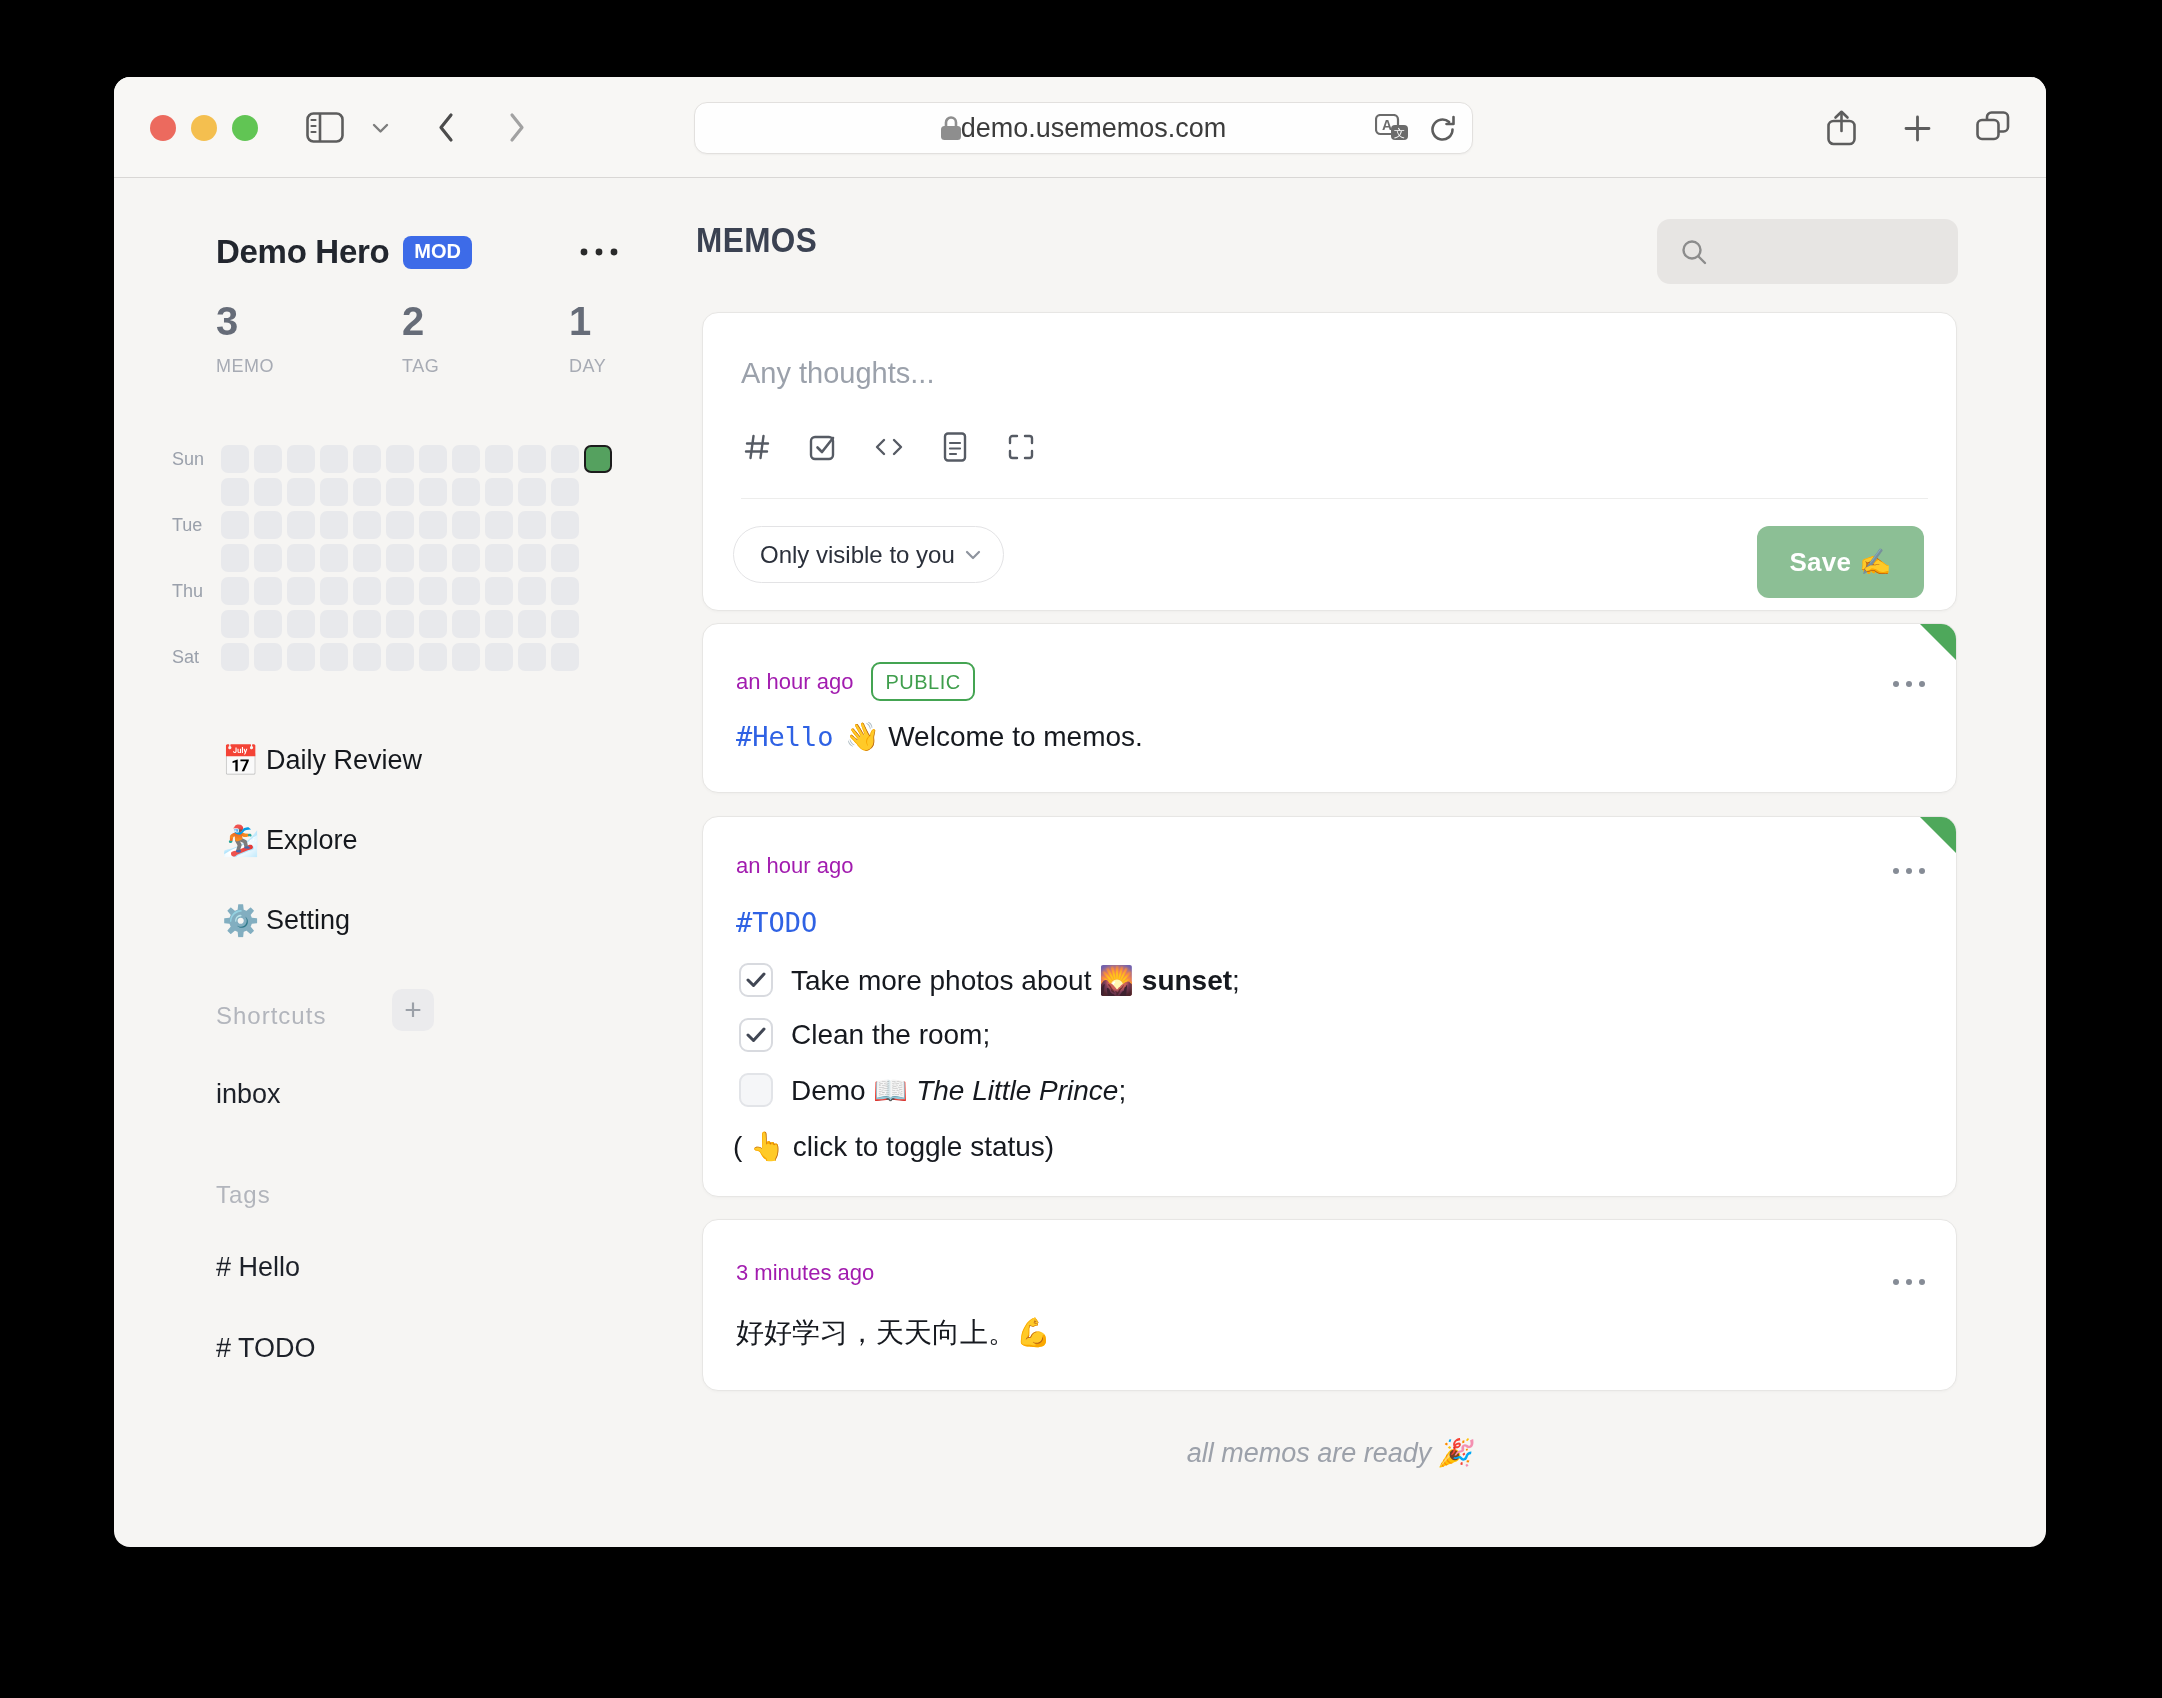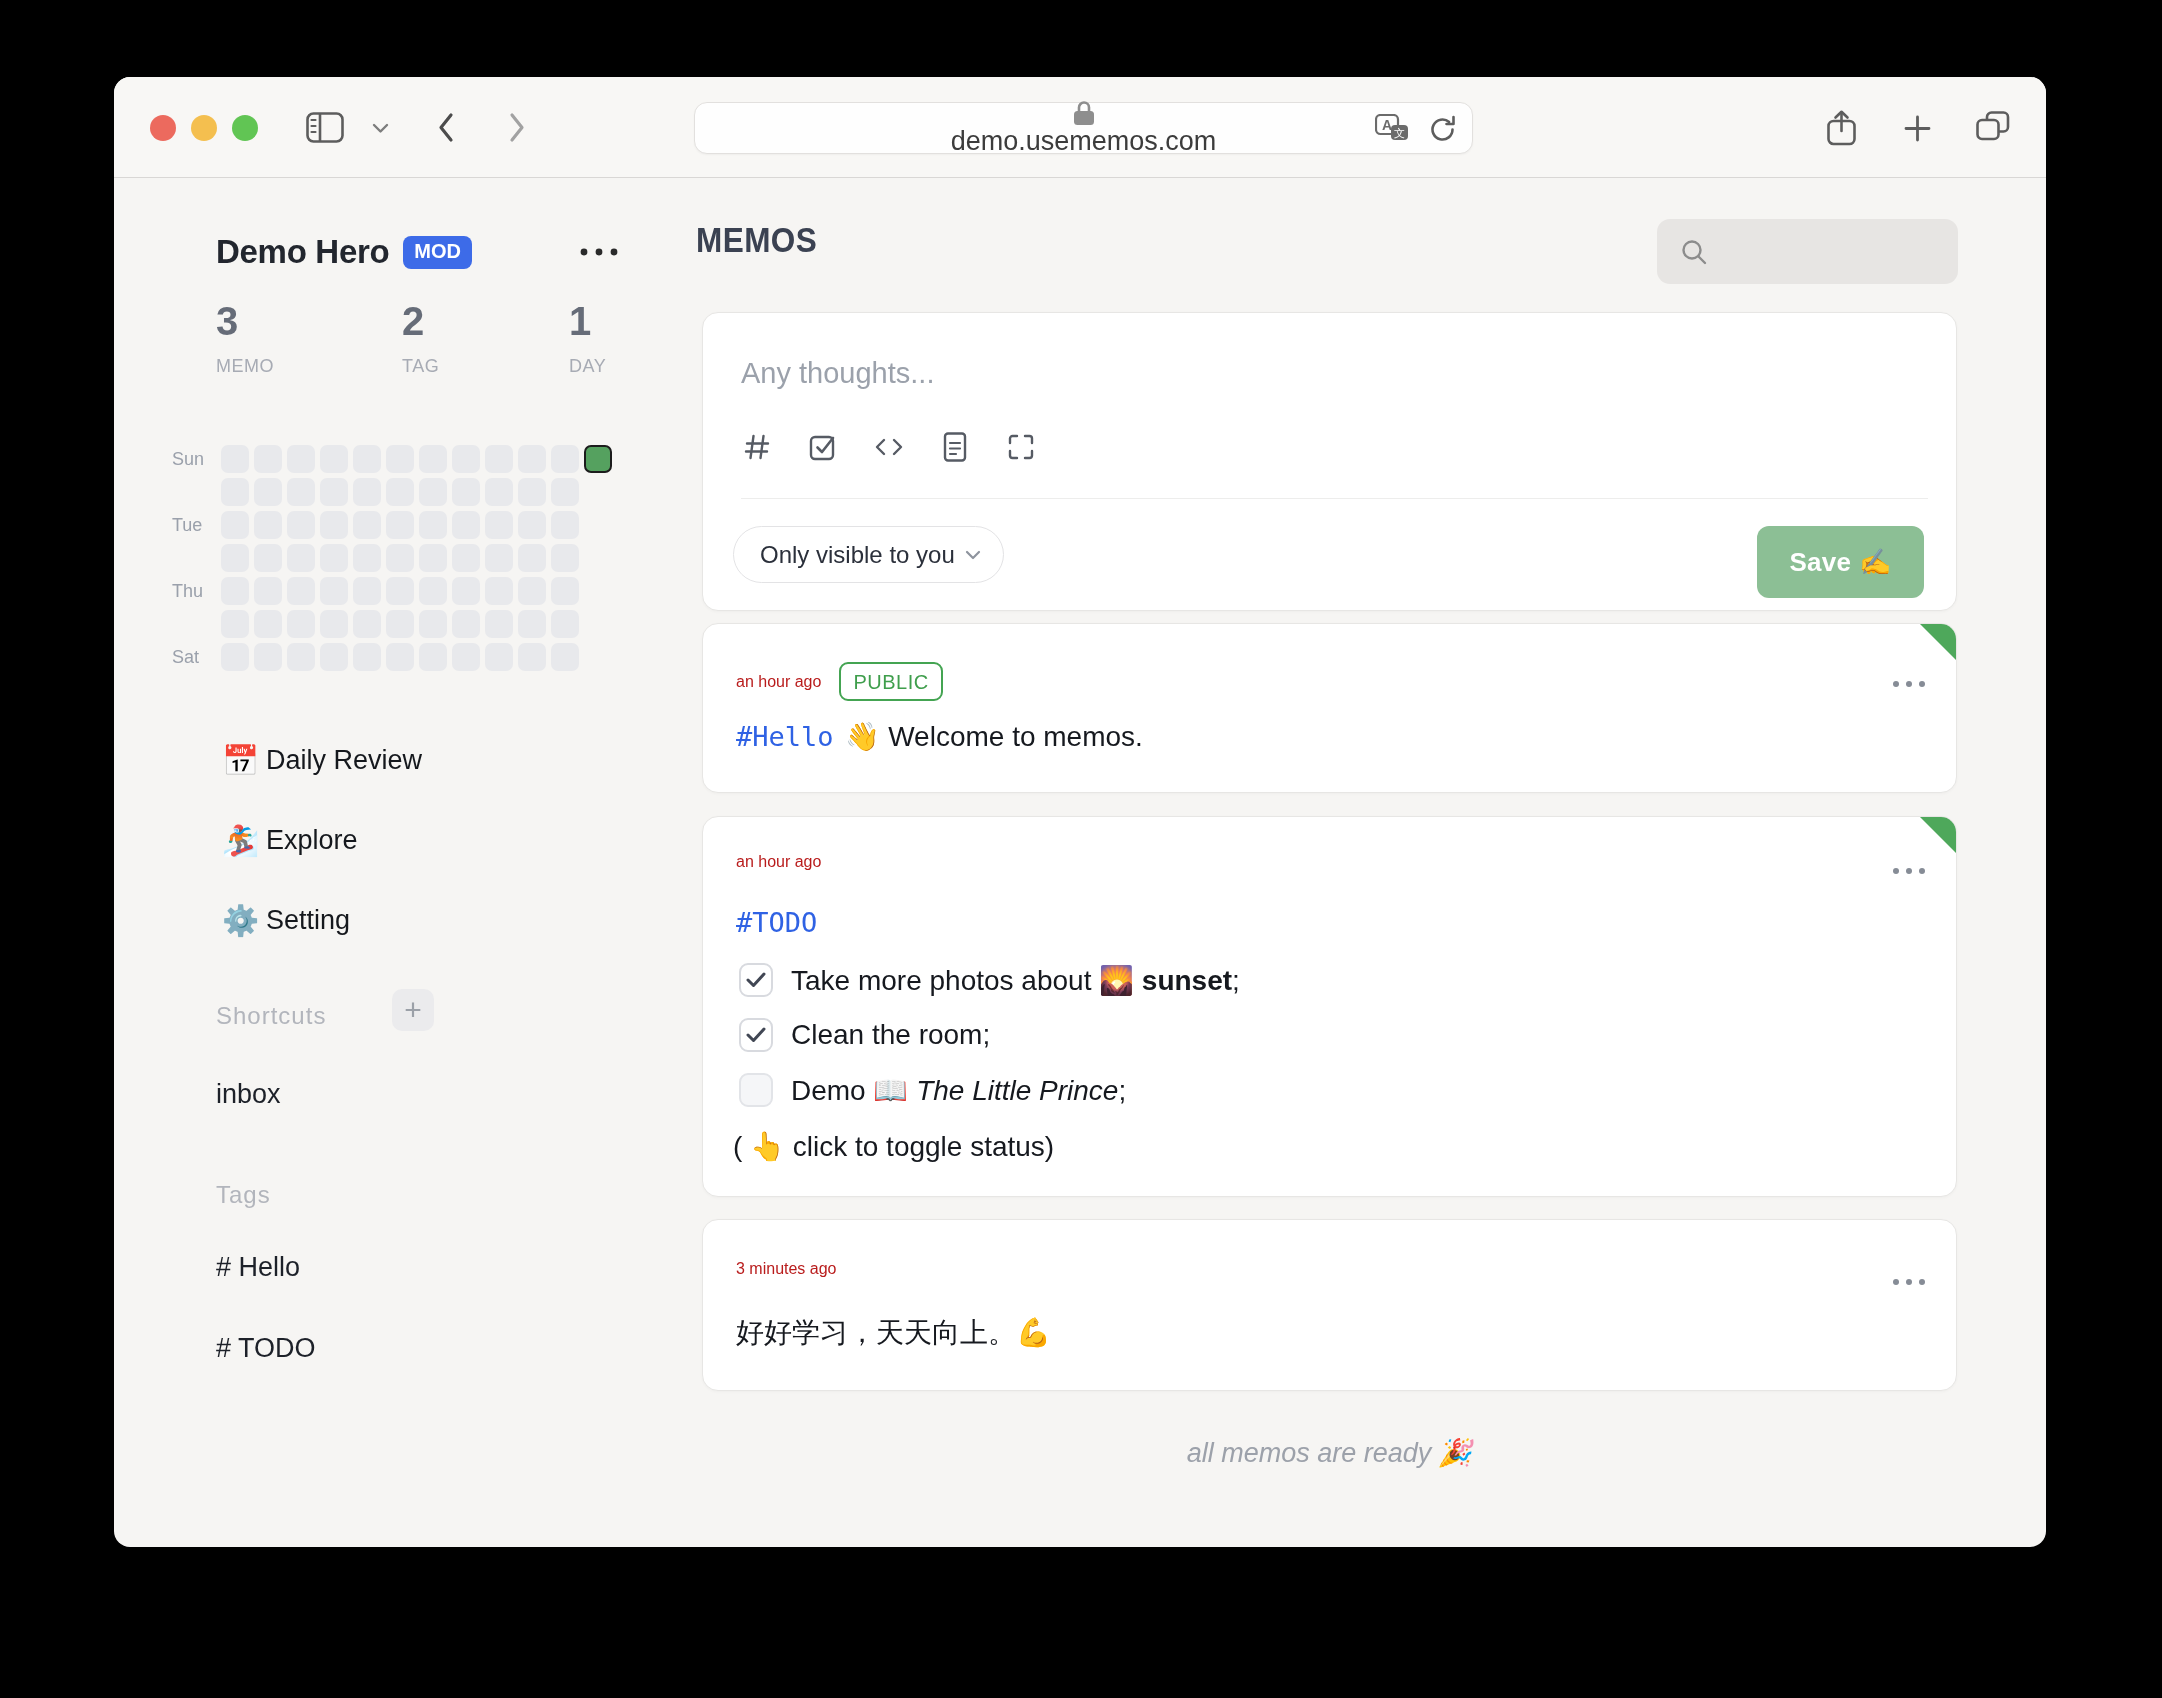--- a/index.html
+++ b/index.html
@@ -10,21 +10,21 @@
             box-shadow:0 20px 60px rgba(0,0,0,.55); }
 
   
   .toolbar { position:absolute; left:0; top:0; width:100%; height:101px;
              background:#f8f7f5; border-bottom:1px solid #d9d7d5; }
   .tl { position:absolute; top:38px; width:26px; height:26px; border-radius:50%; }
   .tb-ic { position:absolute; display:flex; align-items:center; justify-content:center; }
   .urlbar { position:absolute; left:580px; top:25px; width:779px; height:52px;
             background:#fefefe; border:1px solid #e2e0de; border-radius:13px;
             display:flex; align-items:center; justify-content:center; 
-            box-shadow:0 1px 2px rgba(0,0,0,.04);flex-direction:column; }
+            box-shadow:0 1px 2px rgba(0,0,0,.04); }
   .urltext { font-size:27px; color:#3c3c3c; }
   .url-right { position:absolute; right:16px; top:0; height:52px; display:flex; align-items:center; gap:20px; }
 
   
   .userrow { position:absolute; left:102px; top:150px; width:404px; height:50px;
              display:flex; align-items:center; }
   .username { font-size:33px; font-weight:bold; color:#22262e; letter-spacing:-.3px; }
   .modbadge { margin-left:14px; background:#3d6be8; color:#fff; font-size:20px; font-weight:bold;
               padding:4px 11px 6px; border-radius:8px; }
   .user-dots { margin-left:auto; cursor:pointer; }
@@ -62,21 +62,21 @@
   .edit-icons { position:absolute; left:38px; top:118px; display:flex; gap:34px; }
   .edit-icons .eic { width:32px; height:32px; display:flex; align-items:center; justify-content:center; cursor:pointer; }
   .divider { position:absolute; left:38px; right:28px; top:185px; height:1px; background:#ededec; }
   .vispill { position:absolute; left:30px; top:213px; height:57px; border:1px solid #e3e3e5;
              border-radius:29px; display:flex; align-items:center; padding:0 22px 0 26px;
              gap:10px; cursor:pointer; background:#fff; }
   .vispill span { font-size:24px; color:#2b303b; }
   .savebtn { position:absolute; right:32px; top:213px; width:167px; height:72px; background:#8cbf95;
              border-radius:12px; display:flex; align-items:center; justify-content:center;
              color:#fff; font-size:26px; font-weight:600; cursor:pointer; letter-spacing:.3px; }
-  .m-time { font-size:16px; color:#b91c1c; }
+  .m-time { font-size:22px; color:#a21caf; }
   .m-dots { position:absolute; right:30px; cursor:pointer; }
   .pubbadge { border:2px solid #44a452; color:#3f9e4c; font-size:20px; letter-spacing:.5px;
               border-radius:9px; padding:7px 12px 5px; font-weight:500; }
   .m-tag { font-family:"DejaVu Sans Mono", monospace; font-size:27px; color:#2f62e4; cursor:pointer; }
   .m-text { font-size:28px; color:#16191f; }
   .taskrow { position:absolute; left:36px; display:flex; align-items:center; gap:18px; }
   .cbox { width:34px; height:34px; border:2px solid #d8dadf; border-radius:9px; background:#fff;
           display:flex; align-items:center; justify-content:center; cursor:pointer; }
   .cbox svg { display:none; }
   .cbox.checked svg { display:block; }

